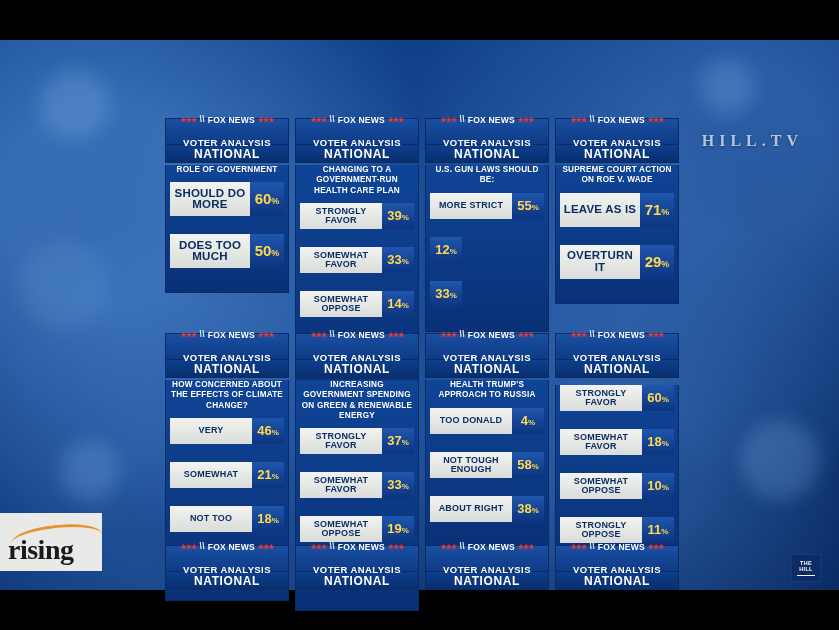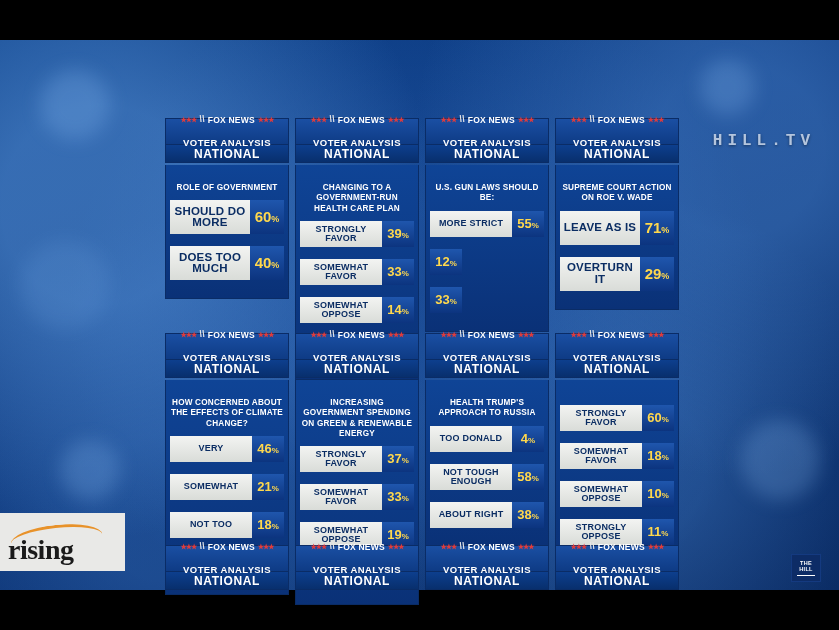--- a/index.html
+++ b/index.html
@@ -33,24 +33,24 @@
   .fxstars{color:#e03c3c;font-size:7px;letter-spacing:-1px;}
   .fxnews{font-size:8.5px;letter-spacing:.2px;}
   .fxslash{color:#e8e8e8;font-style:italic;font-weight:900;font-size:9px;}
   .fxva{font-size:9.5px;letter-spacing:.4px;margin-top:14px;}
   .natl{
     height:17px;background:linear-gradient(180deg,#0d3f8e 0%,#082f6d 100%);
     border:1px solid #0a2c66;border-top:none;color:#fff;font-size:12px;font-weight:bold;
     display:flex;align-items:center;justify-content:center;letter-spacing:.6px;
   }
   
-  .body{background:linear-gradient(180deg,#0f4496 0%,#0a3177 100%);border:1px solid #0a2c66;border-top:none;padding:18px 4px 6px;}
+  .body{background:linear-gradient(180deg,#0f4496 0%,#0a3177 100%);border:1px solid #0a2c66;border-top:none;padding:0 4px 6px;}
   .q{color:#fff;font-size:8.2px;font-weight:bold;text-align:center;line-height:1.25;letter-spacing:.2px;}
   .rows{margin-top:7px;}
-  .row{display:flex;align-items:stretch;margin-bottom:12px;height:19px;}
+  .row{display:flex;align-items:stretch;margin-bottom:18px;height:19px;}
   .rlabel{
     flex:1;background:linear-gradient(180deg,#f3f4f2 0%,#d9dcd8 100%);
     color:#0b2d63;font-weight:bold;display:flex;align-items:center;justify-content:center;
     text-align:center;font-size:7.6px;letter-spacing:.2px;line-height:1;padding:0 2px;
   }
   .rval{
     width:30px;background:linear-gradient(180deg,#1f56ad 0%,#0c3madding 100%);
     background:linear-gradient(180deg,#1f56ad 0%,#0c347f 100%);
     color:#ffd84d;font-weight:bold;font-size:11px;display:flex;align-items:baseline;
     justify-content:center;gap:0px;line-height:1;padding-top:4px;
@@ -62,27 +62,27 @@
   .row.big .rval{width:34px;font-size:15px;padding-top:9px;}
   .row.big .rval .pc{font-size:9px;}
   .row.mid{height:26px;}
   .row.mid .rlabel{font-size:9px;}
   .row.mid .rval{width:32px;font-size:13px;padding-top:6px;}
   .row.mid .rval .pc{font-size:8px;}
   
   .bottomstrip{position:absolute;top:425px;width:124px;}
   
   #hilltv{
-    position:absolute;right:24px;top:92px;color:#cdd8e8;font-size:16px;letter-spacing:5px;
-    font-family:Liberation Mono, monospace;font-weight:bold;text-shadow:0 1px 3px rgba(0,0,0,.5);
+    position:absolute;right:36px;top:92px;color:#cdd8e8;font-size:16px;letter-spacing:5px;
+    font-family:Liberation Serif, serif;font-weight:bold;text-shadow:0 1px 3px rgba(0,0,0,.5);
     opacity:.85;
   }
   
   #rising{
-    position:absolute;left:0px;top:473px;width:125px;height:58px;background:#e9e9e7;
+    position:absolute;left:0px;top:473px;width:102px;height:58px;background:#e9e9e7;
     display:flex;flex-direction:column;justify-content:center;padding-left:8px;box-sizing:border-box;
   }
   #rising .swoosh{width:96px;height:16px;position:relative;}
   #rising .swoosh:before{
     content:"";position:absolute;left:2px;top:4px;width:92px;height:14px;
     border-top:3px solid #e8922a;border-radius:60% 60% 0 0 / 100% 100% 0 0;transform:rotate(-6deg);
   }
   #rising .word{font-family:"Liberation Serif",serif;font-size:28px;font-weight:bold;color:#1a1a1a;line-height:.95;letter-spacing:-.5px;}
   
   #thehill{
@@ -128,21 +128,21 @@
                 <div class="row big">
                   <div class="rlabel">SHOULD DO MORE</div>
                   <div class="rval">
                     <span>60</span>
                     <span class="pc">%</span>
                   </div>
                 </div>
                 <div class="row big">
                   <div class="rlabel">DOES TOO MUCH</div>
                   <div class="rval">
-                    <span>40</span>
+                    <span>50</span>
                     <span class="pc">%</span>
                   </div>
                 </div>
               </div>
             </div>
           </div>
           <div style="position: absolute; top: 215px; width: 124px;">
             <div class="hdr">
               <div class="fx">
                 <div class="fxrow1">

